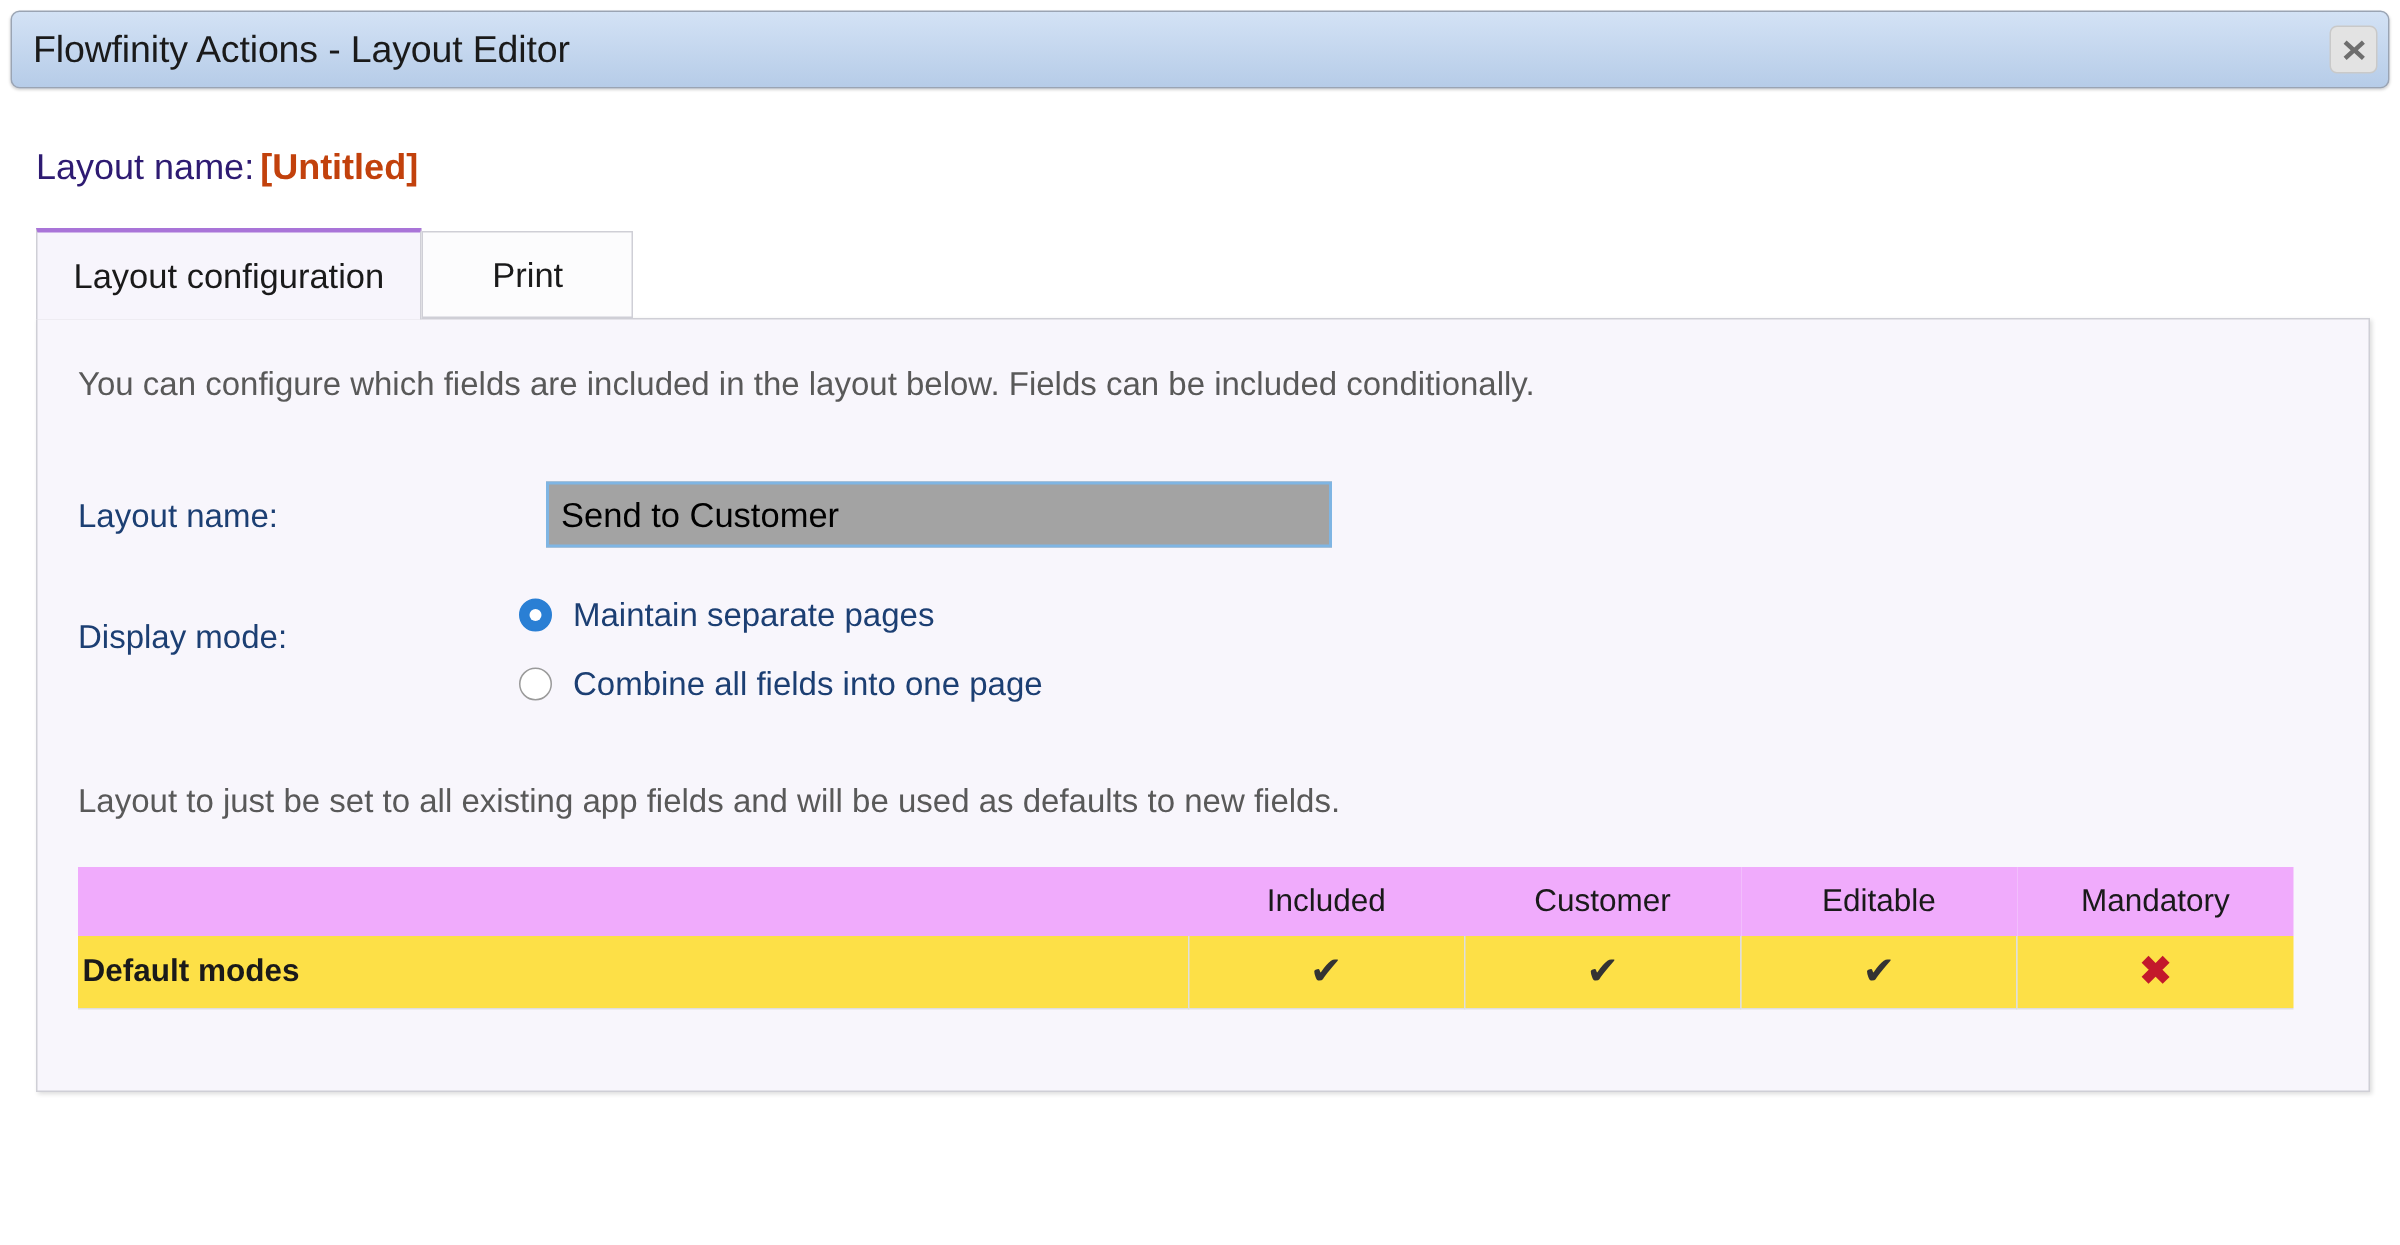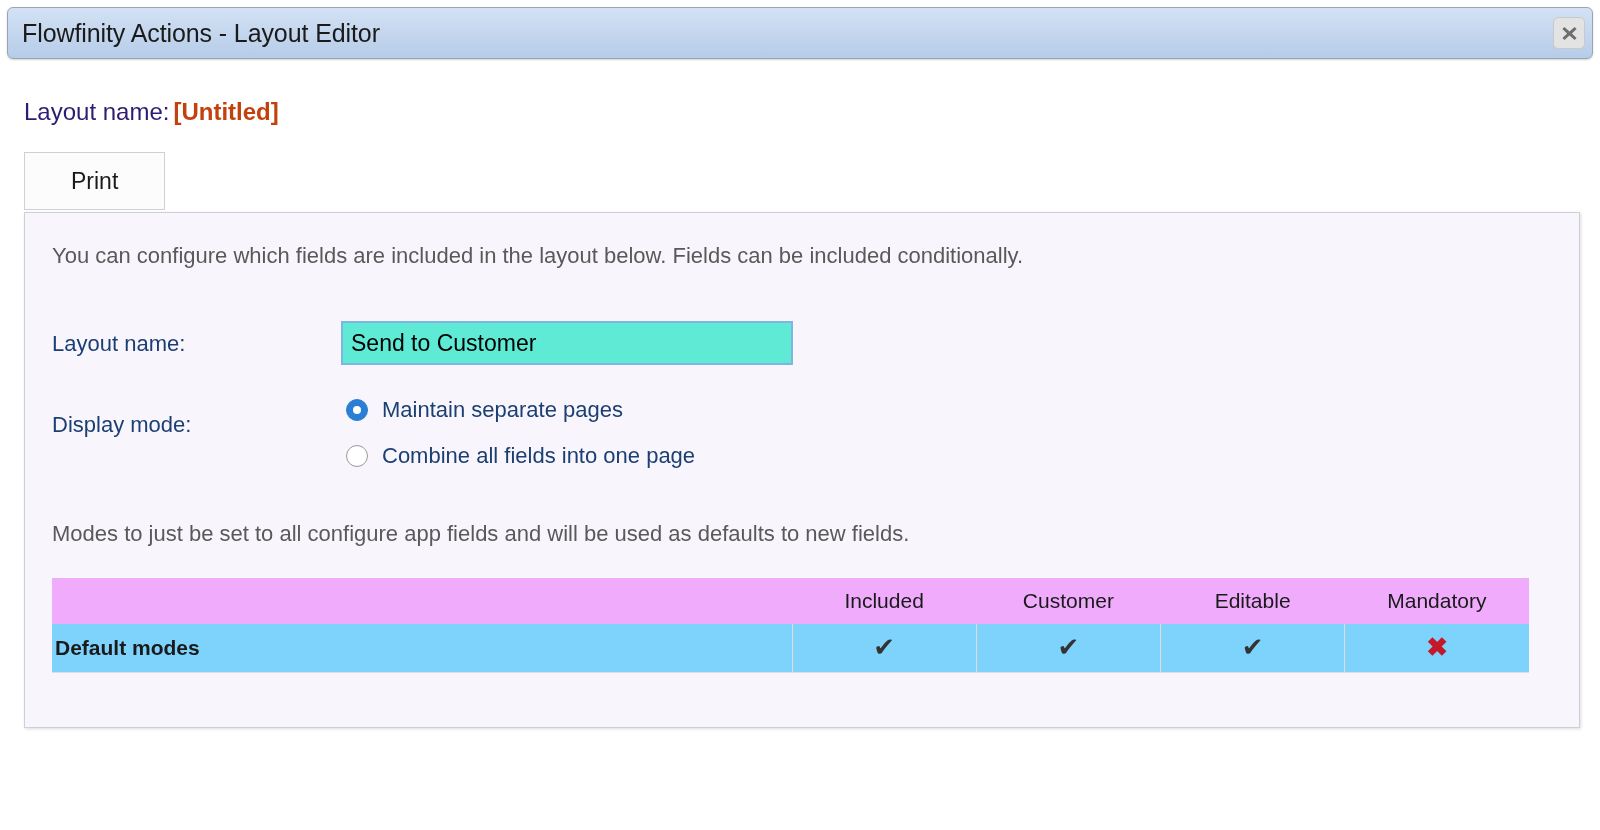--- a/index.html
+++ b/index.html
@@ -132,26 +132,26 @@
     position: absolute;
     font-size: 22px;
     color: #1c3f73;
     white-space: nowrap;
   }
   #label-layout-name { left: 27px; top: 118px; }
   #label-display-mode { left: 27px; top: 199px; }
 
   .name-input {
     position: absolute;
-    left: 316px;
+    left: 339px;
     top: 108px;
-    width: 452px;
+    width: 524px;
     height: 44px;
     border: 2px solid #7fb5e3;
-    background: #5eead4;
+    background: #a3a3a3;
     font-family: "Liberation Sans", sans-serif;
     font-size: 23px;
     color: #000000;
     padding: 2px 8px;
     outline: none;
   }
 
   .radio-group {
     position: absolute;
     left: 321px;
@@ -225,21 +225,21 @@
     width: 740px;
     text-align: left;
   }
   .modes-table td {
     height: 48px;
     font-size: 21px;
     color: #1a1a1a;
     text-align: center;
     border: 1px solid #dededf;
     border-top: none;
-    background: #7dd3fc;
+    background: #fde047;
   }
   .modes-table td.name-col {
     text-align: left;
     font-weight: bold;
     padding-left: 3px;
     border-left: none;
   }
   .modes-table td.last-col { border-right: none; }
   .mark-yes { color: #333333; font-size: 26px; line-height: 1; }
   .mark-no  { color: #c3192b; font-size: 26px; font-weight: bold; line-height: 1; }
@@ -256,20 +256,23 @@
       </svg>
     </div>
   </div>
 </div>
 
 <div class="layout-line">
   <span>Layout name:</span><span class="value">[Untitled]</span>
 </div>
 
 <div class="tabs">
+  <div class="tab active">
+    <span>Layout configuration</span>
+  </div>
   <div class="tab inactive">
     <span>Print</span>
   </div>
 </div>
 
 <div class="panel">
 
   <div class="panel-desc">You can configure which fields are included in the layout below. Fields can be included conditionally.</div>
 
   <div class="form-label" id="label-layout-name">Layout name:</div>
@@ -282,21 +285,21 @@
     <div class="radio-row">
       <span class="radio-mark checked"></span>
       <span class="radio-label">Maintain separate pages</span>
     </div>
     <div class="radio-row">
       <span class="radio-mark"></span>
       <span class="radio-label">Combine all fields into one page</span>
     </div>
   </div>
 
-  <div class="modes-note">Modes to just be set to all configure app fields and will be used as defaults to new fields.</div>
+  <div class="modes-note">Layout to just be set to all existing app fields and will be used as defaults to new fields.</div>
 
   <table class="modes-table">
     <thead>
       <tr>
         <th class="name-col"></th>
         <th>Included</th>
         <th>Customer</th>
         <th>Editable</th>
         <th>Mandatory</th>
       </tr>

